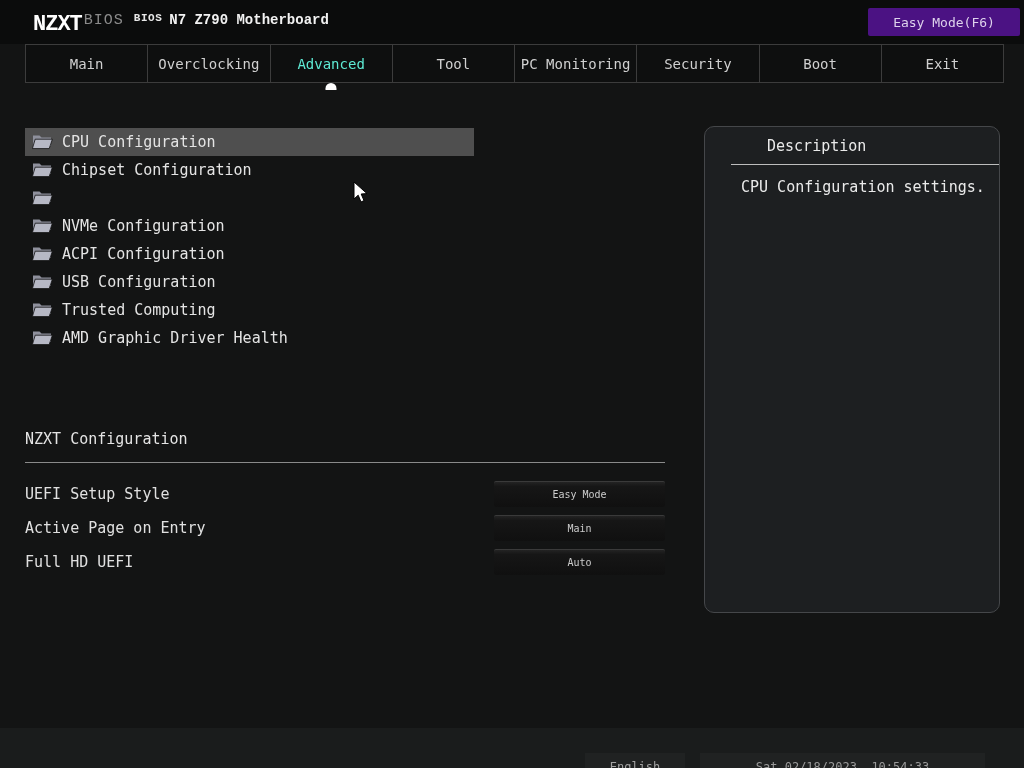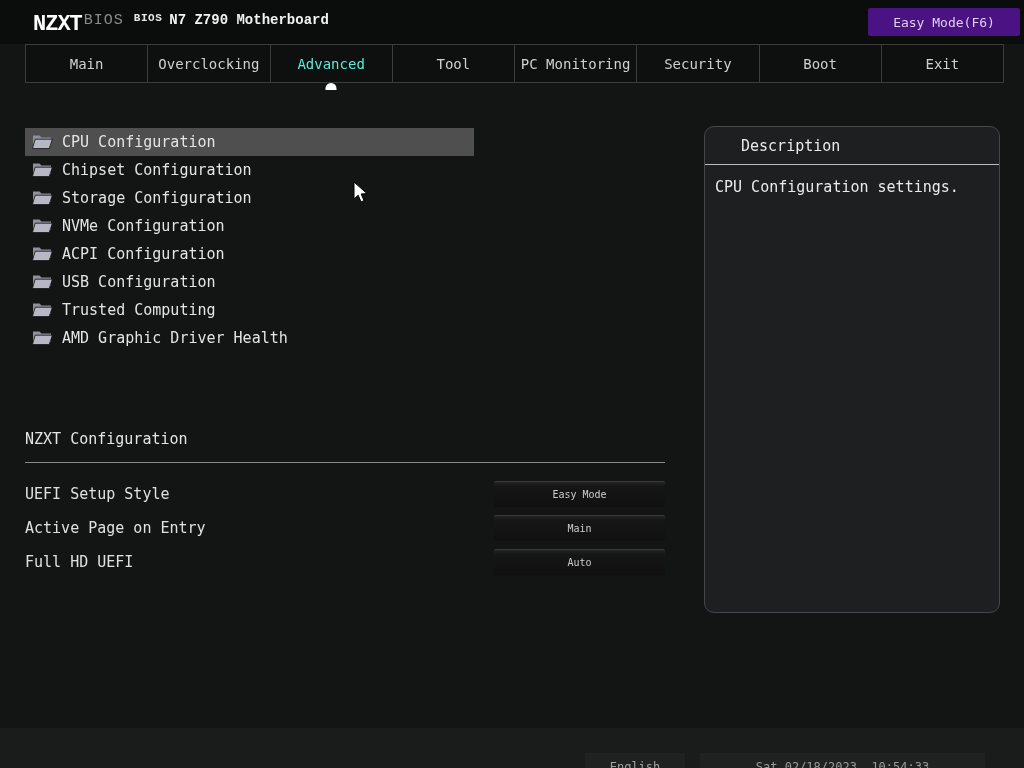--- a/index.html
+++ b/index.html
@@ -84,20 +84,21 @@
     color: #cccccc; font-family: "DejaVu Sans Mono", monospace; font-size: 10px;
     display: flex; align-items: center; justify-content: center;
     cursor: pointer;
   }
 
   
   .desc-panel {
     position: absolute; left: 704px; top: 126px; width: 296px; height: 487px;
     background: #1d1f21; border: 1px solid #45474a; border-radius: 10px;
     overflow: hidden;
+    padding-left: 26px;
   }
   .desc-header {
     height: 38px; line-height: 38px; padding-left: 36px;
     font-size: 15px; color: #eaeaea;
     border-bottom: 1px solid #bdbdbd;
   }
   .desc-body { padding: 13px 10px; font-size: 15px; color: #eaeaea; }
 
   
   .footer {
@@ -157,21 +158,20 @@
       <path d="M1 1.5 L7.5 1.5 L9.5 3.5 L19 3.5 L19 12 L1 12 Z" fill="#8e909c"></path>
       <path d="M3.2 5.2 L20.4 5.2 L17.2 14.6 L0.4 14.6 Z" fill="#b6b8c4" stroke="#101010" stroke-width="0.8"></path>
     </svg>
     <span class="menu-label">Chipset Configuration</span>
   </div>
   <div class="menu-item">
     <svg class="folder-icon" viewBox="0 0 21 16">
       <path d="M1 1.5 L7.5 1.5 L9.5 3.5 L19 3.5 L19 12 L1 12 Z" fill="#8e909c"></path>
       <path d="M3.2 5.2 L20.4 5.2 L17.2 14.6 L0.4 14.6 Z" fill="#b6b8c4" stroke="#101010" stroke-width="0.8"></path>
     </svg>
-    <span class="menu-label">Storage Configuration</span>
   </div>
   <div class="menu-item">
     <svg class="folder-icon" viewBox="0 0 21 16">
       <path d="M1 1.5 L7.5 1.5 L9.5 3.5 L19 3.5 L19 12 L1 12 Z" fill="#8e909c"></path>
       <path d="M3.2 5.2 L20.4 5.2 L17.2 14.6 L0.4 14.6 Z" fill="#b6b8c4" stroke="#101010" stroke-width="0.8"></path>
     </svg>
     <span class="menu-label">NVMe Configuration</span>
   </div>
   <div class="menu-item">
     <svg class="folder-icon" viewBox="0 0 21 16">

